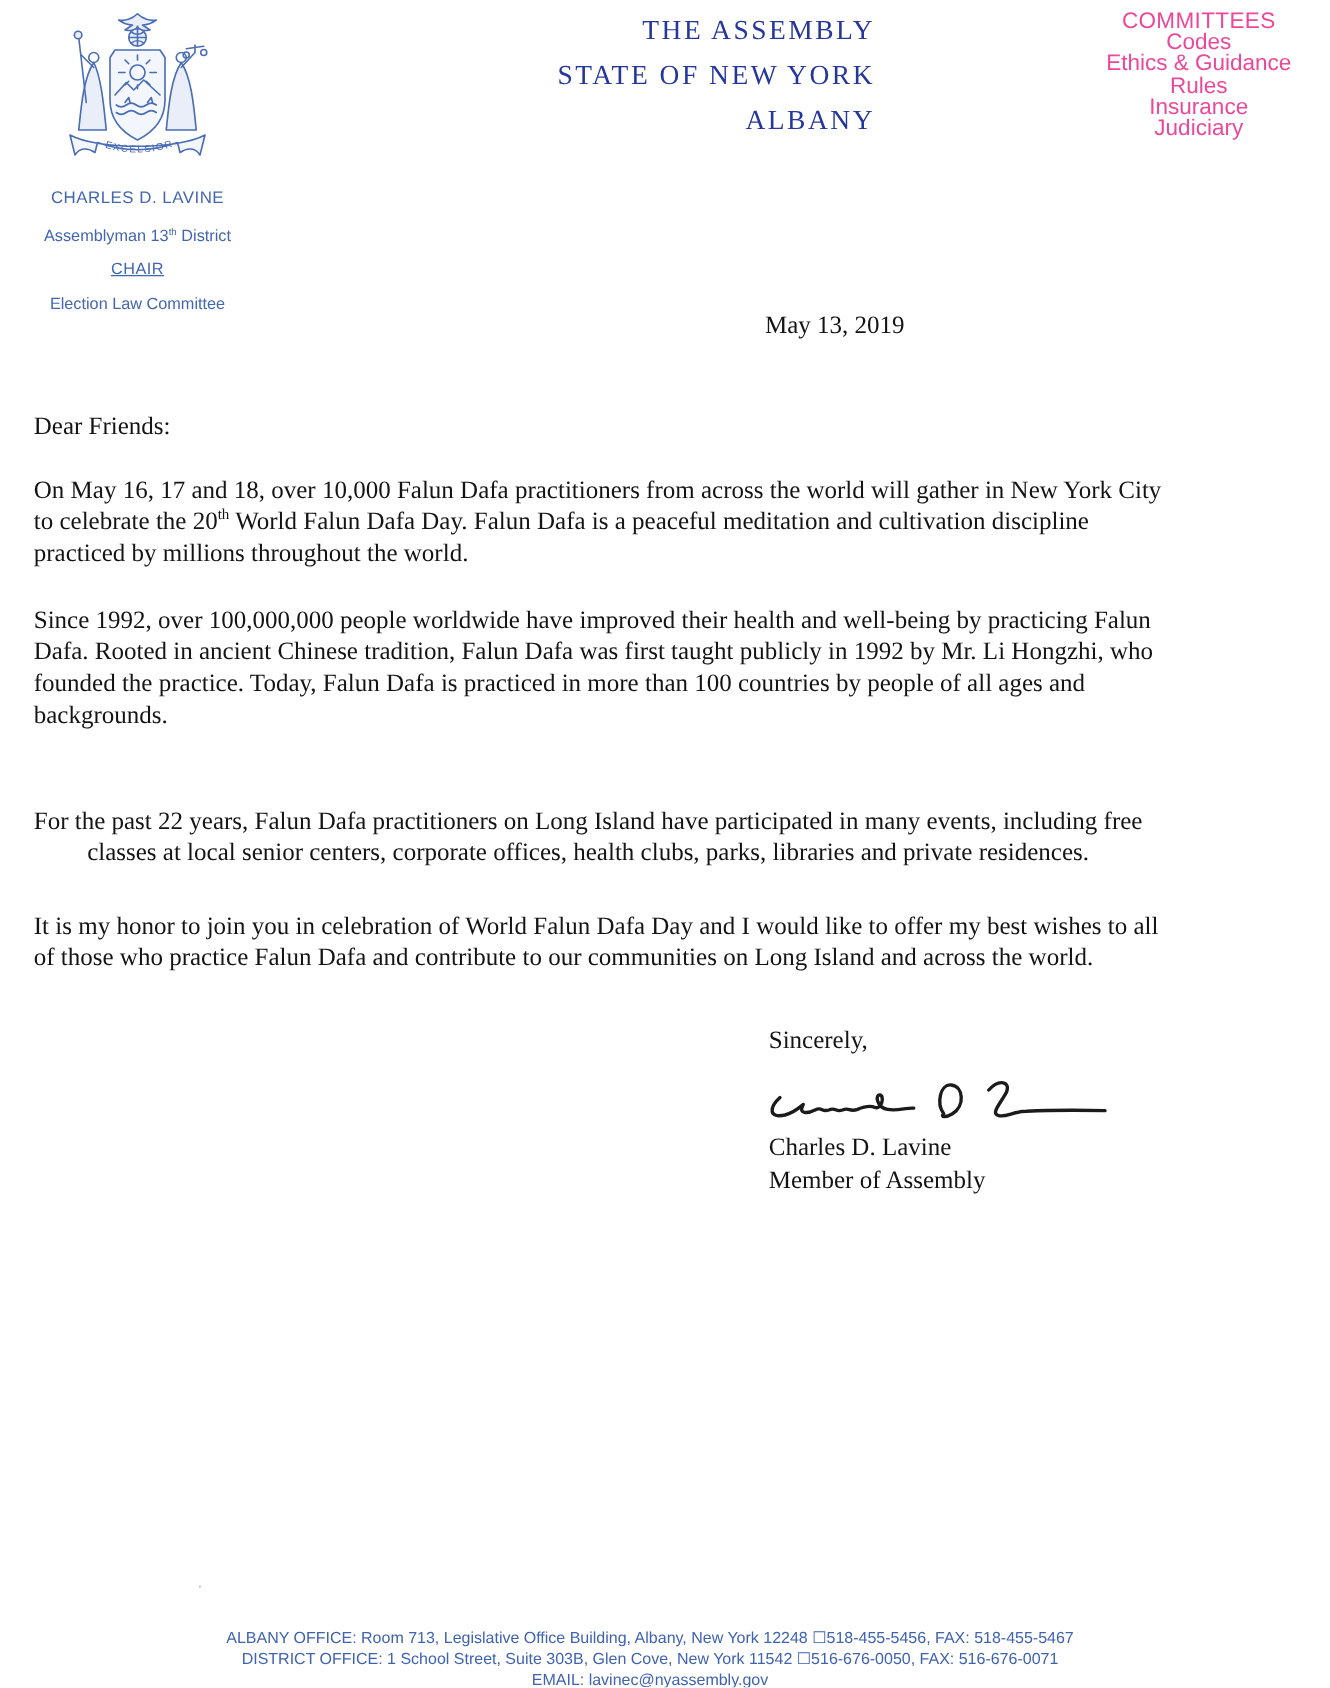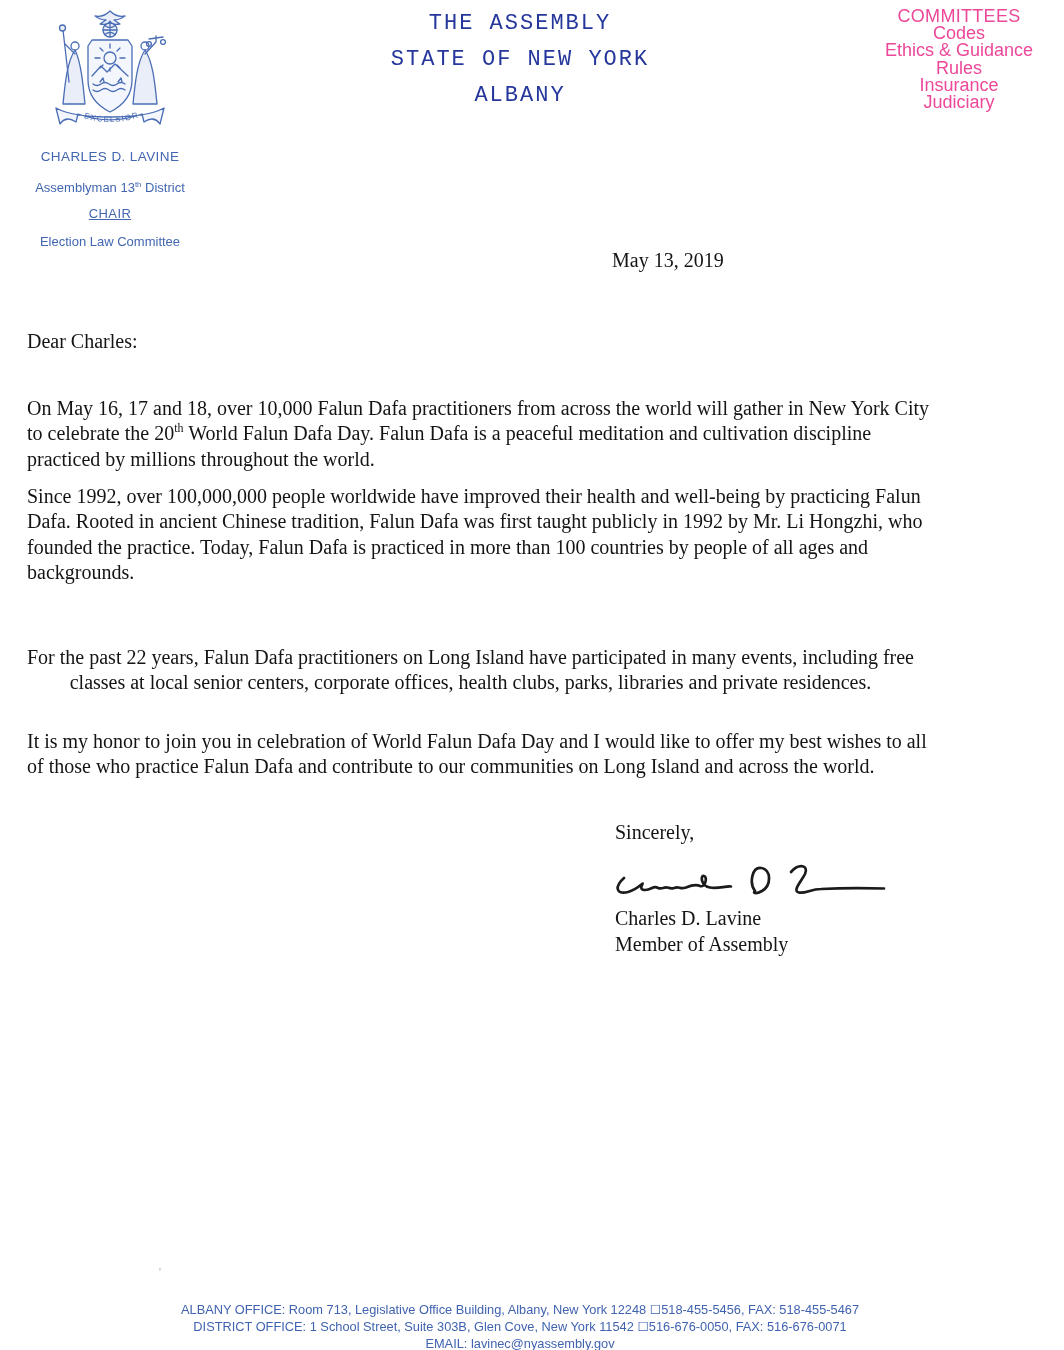--- a/index.html
+++ b/index.html
@@ -13,40 +13,40 @@
     position:absolute; left:18px; top:6px; width:184px; text-align:center;
     color:#4266b0; font-family:"Liberation Sans", sans-serif;
   }
   .seal-wrap { width:124px; margin:0 auto; }
   .hl-name { font-size:13.5px; letter-spacing:0.4px; margin-top:5px; }
   .hl-district { font-size:13px; margin-top:16px; }
   .hl-chair { font-size:13px; letter-spacing:0.4px; margin-top:11px;text-decoration:underline; }
   .hl-committee { font-size:13px; margin-top:13px; }
 
   .header-center {
-    position:absolute; left:340px; top:6px; width:360px; text-align:center;
-    color:#26379c; font-family:Liberation Mono, monospace;
+    position:absolute; left:340px; top:6px; width:360px; text-align:right;
+    color:#26379c; font-family:Liberation Serif, serif;
     font-size:22px; letter-spacing:2px; line-height:36px;
   }
 
   .header-right {
     position:absolute; left:870px; top:8px; width:178px; text-align:center;
     color:#ec4899; font-family:"Liberation Sans", sans-serif;
     font-size:18px; line-height:17.2px;
   }
   .hr-heading { letter-spacing:0.3px; }
 
   
   .date { position:absolute; left:612px; top:249px; font-size:20px; }
   .salutation { position:absolute; left:27px; top:330px; font-size:20px; }
   .para {
     position:absolute; left:27px; font-size:20px; line-height:25.3px;
     white-space:pre; color:#141414;
   }
-  #p1 { top:396px; } #p2 { top:484px; } #p3 { top:645px;text-align:center; } #p4 { top:729px; }
+  #p1 { top:380px; } #p2 { top:484px; } #p3 { top:645px;text-align:center; } #p4 { top:729px; }
   sup.ss { font-size:0.6em; vertical-align:super; line-height:0; }
 
   .closing { position:absolute; left:615px; top:821px; font-size:20px; }
   .signature { position:absolute; left:608px; top:851px; }
   .signer-block { position:absolute; left:615px; top:906px; font-size:20px; line-height:25.5px; }
 
   
   .footer {
     position:absolute; left:-12px; top:1301px; width:1064px; text-align:center;
     color:#4063b0; font-family:"Liberation Sans","DejaVu Sans",sans-serif;
@@ -118,21 +118,21 @@
   <div class="header-right">
     <div class="hr-heading">COMMITTEES</div>
     <div>Codes</div>
     <div>Ethics &amp; Guidance</div>
     <div>Rules</div>
     <div>Insurance</div>
     <div>Judiciary</div>
   </div>
 
   <div class="date">May 13, 2019</div>
-  <div class="salutation">Dear Charles:</div>
+  <div class="salutation">Dear Friends:</div>
 
   <div class="para" id="p1"><span>On May 16, 17 and 18, over 10,000 Falun Dafa practitioners from across the world will gather in New York City
 to celebrate the 20</span><sup class="ss">th</sup><span> World Falun Dafa Day. Falun Dafa is a peaceful meditation and cultivation discipline
 practiced by millions throughout the world.</span></div>
   <div class="para" id="p2">Since 1992, over 100,000,000 people worldwide have improved their health and well-being by practicing Falun
 Dafa. Rooted in ancient Chinese tradition, Falun Dafa was first taught publicly in 1992 by Mr. Li Hongzhi, who
 founded the practice. Today, Falun Dafa is practiced in more than 100 countries by people of all ages and
 backgrounds.</div>
   <div class="para" id="p3">For the past 22 years, Falun Dafa practitioners on Long Island have participated in many events, including free
 classes at local senior centers, corporate offices, health clubs, parks, libraries and private residences.</div>

